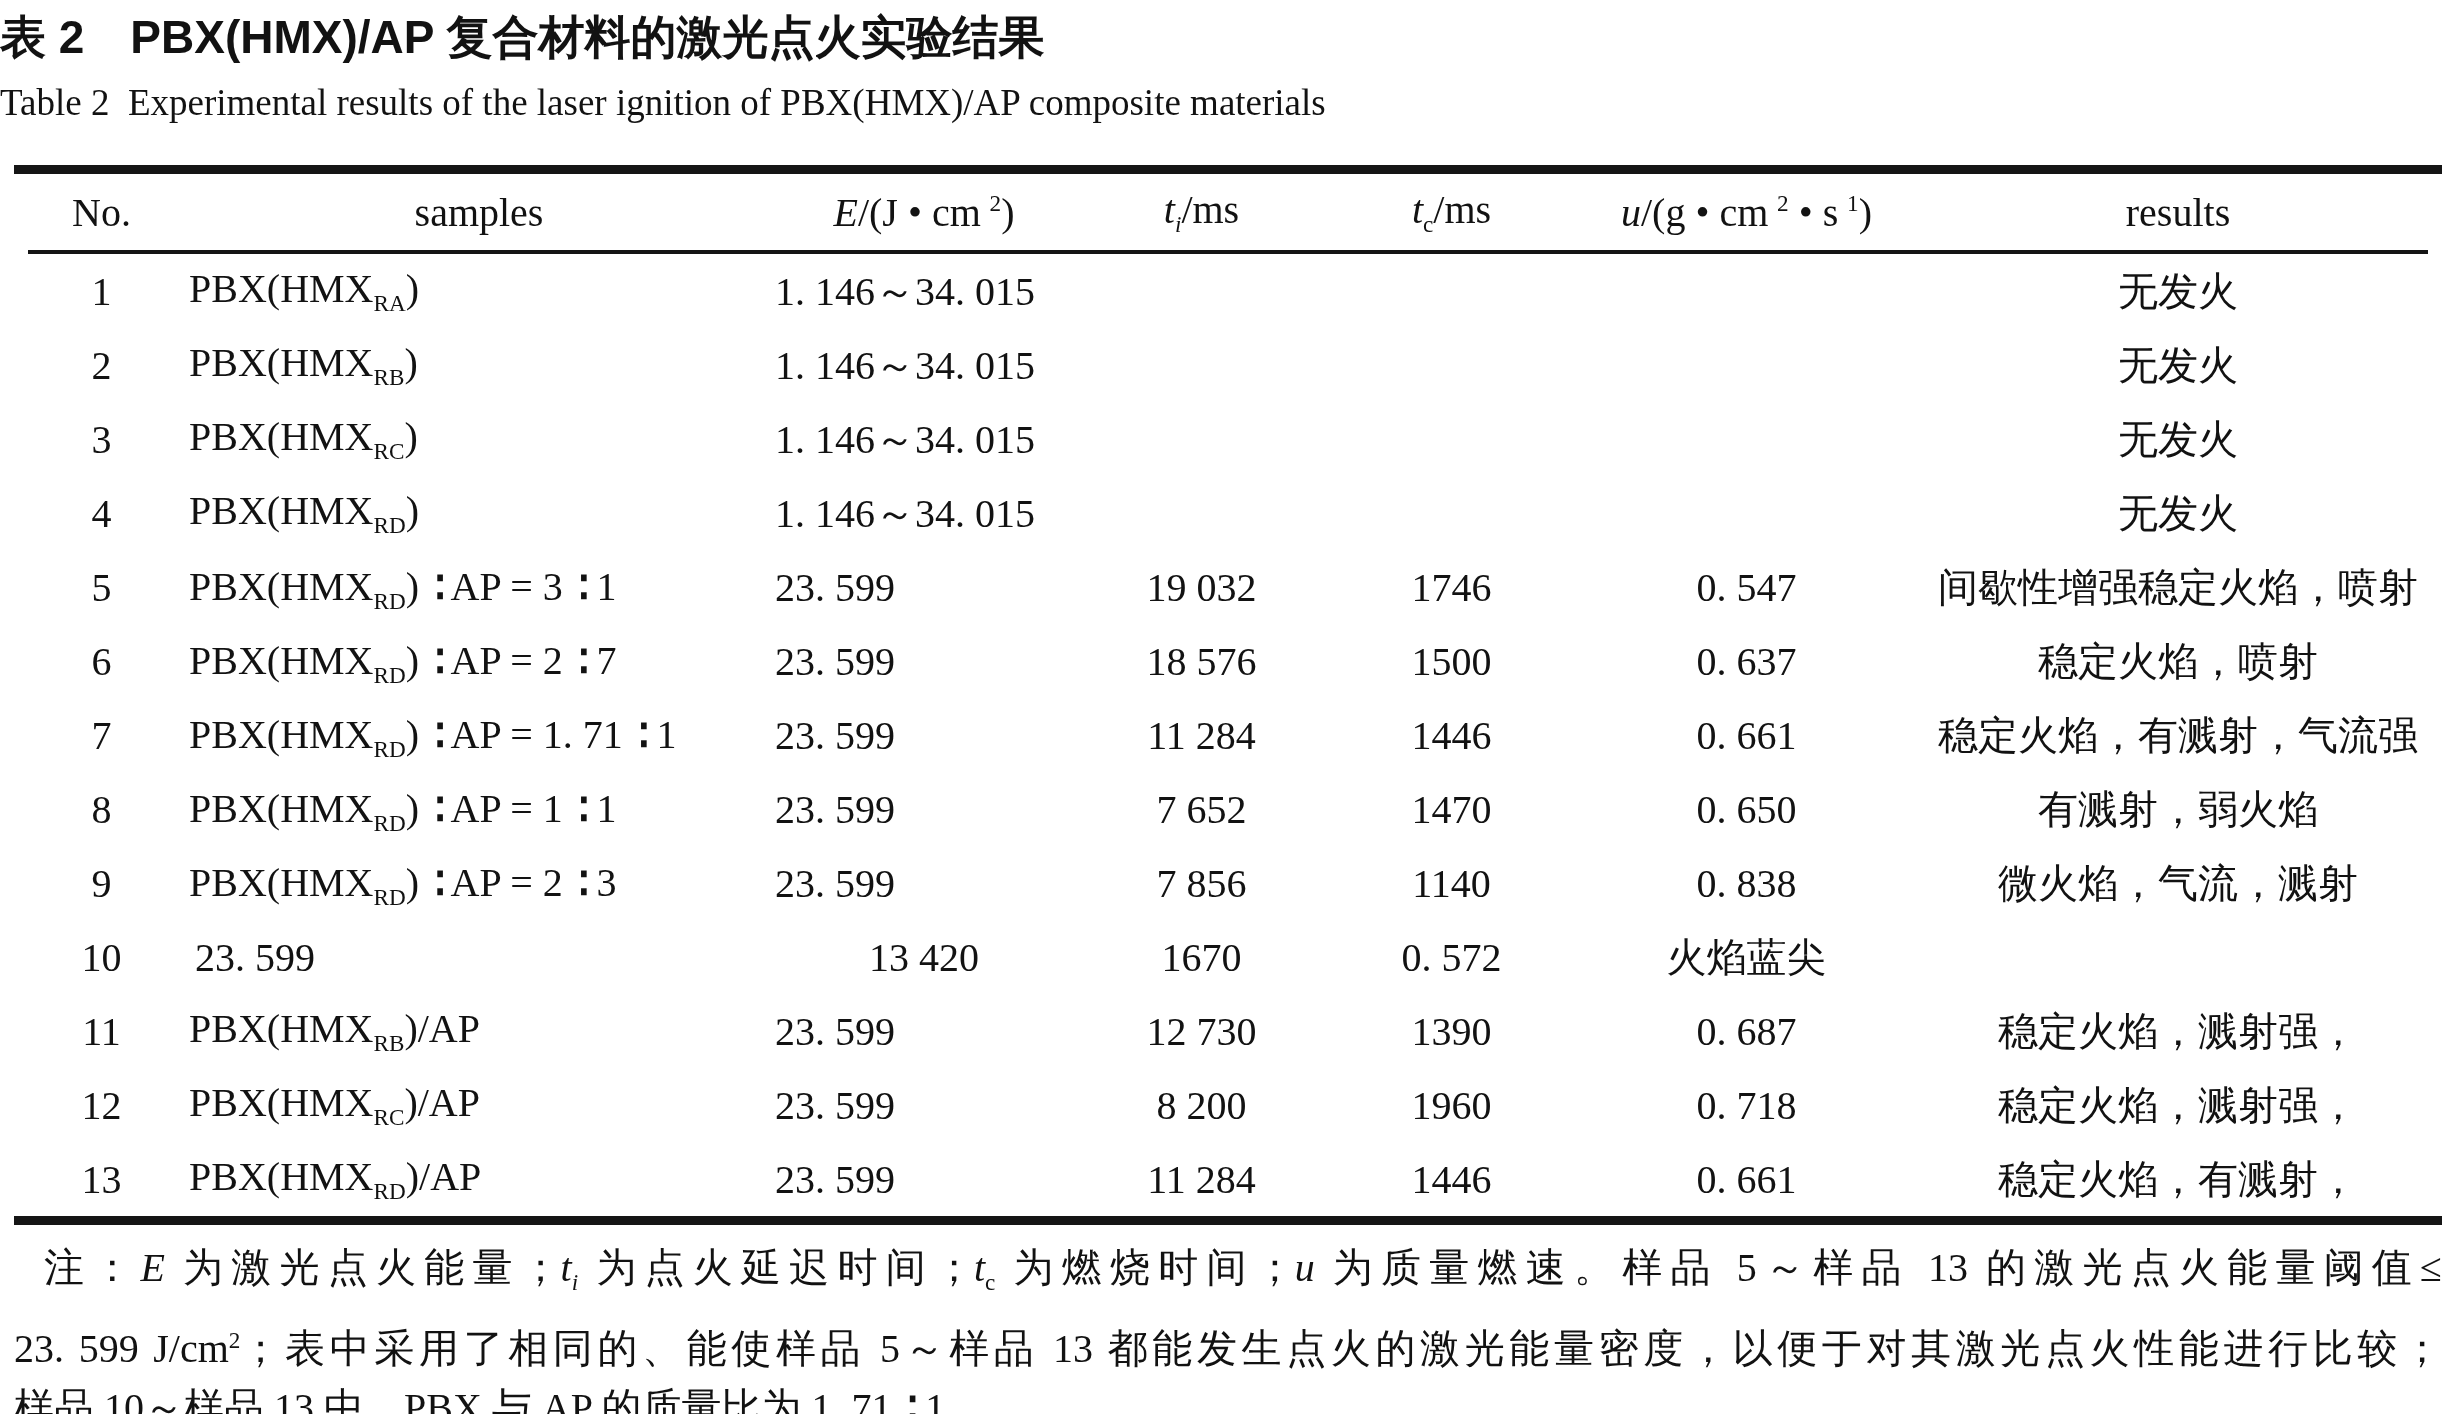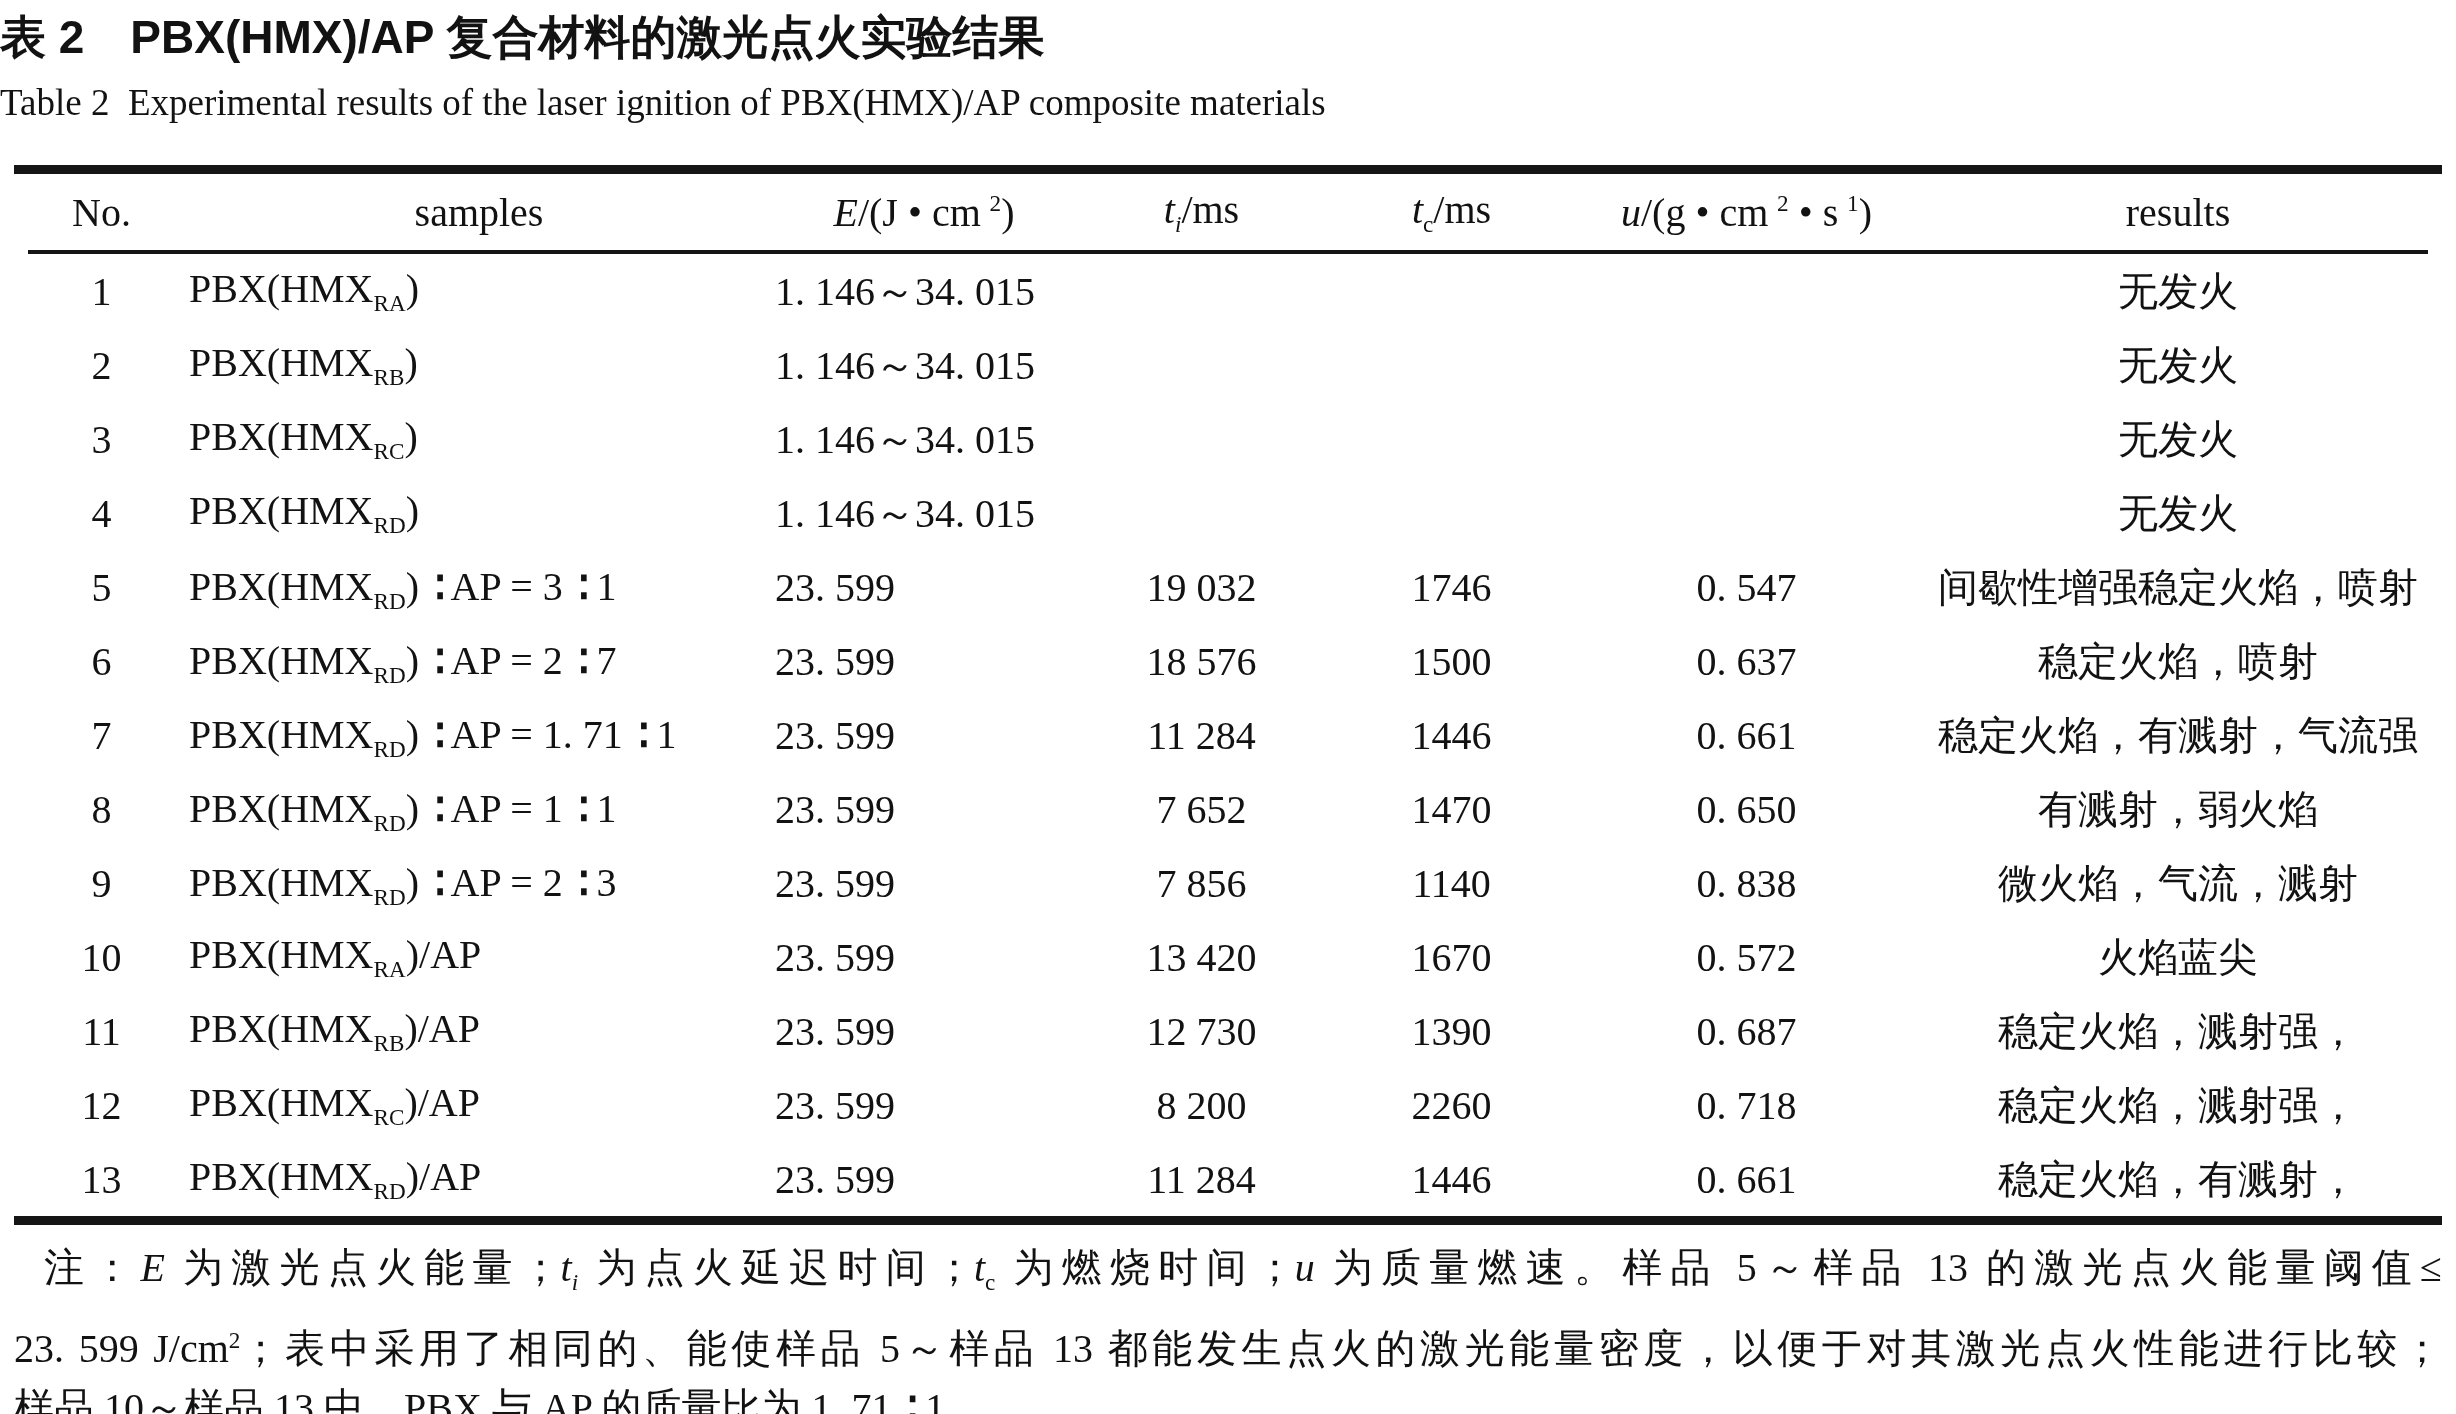--- a/index.html
+++ b/index.html
@@ -157,42 +157,41 @@
     <div class="cell c-no">9</div>
     <div class="cell c-sample"><span>PBX(HMX</span><sub>RD</sub><span>) ∶ AP = 2 ∶ 3</span></div>
     <div class="cell c-e">23. 599</div>
     <div class="cell c-ti">7 856</div>
     <div class="cell c-tc">1140</div>
     <div class="cell c-u">0. 838</div>
     <div class="cell c-res">微火焰，气流，溅射</div>
   </div>
         <div class="trow">
     <div class="cell c-no">10</div>
-    <div class="cell c-sample"><span>PBX(HMX</span><sub>RA</sub><span>)/AP</span></div>
     <div class="cell c-e">23. 599</div>
     <div class="cell c-ti">13 420</div>
     <div class="cell c-tc">1670</div>
     <div class="cell c-u">0. 572</div>
     <div class="cell c-res">火焰蓝尖</div>
   </div>
         <div class="trow">
     <div class="cell c-no">11</div>
     <div class="cell c-sample"><span>PBX(HMX</span><sub>RB</sub><span>)/AP</span></div>
     <div class="cell c-e">23. 599</div>
     <div class="cell c-ti">12 730</div>
     <div class="cell c-tc">1390</div>
     <div class="cell c-u">0. 687</div>
     <div class="cell c-res">稳定火焰，溅射强，</div>
   </div>
         <div class="trow">
     <div class="cell c-no">12</div>
     <div class="cell c-sample"><span>PBX(HMX</span><sub>RC</sub><span>)/AP</span></div>
     <div class="cell c-e">23. 599</div>
     <div class="cell c-ti">8 200</div>
-    <div class="cell c-tc">2260</div>
+    <div class="cell c-tc">1960</div>
     <div class="cell c-u">0. 718</div>
     <div class="cell c-res">稳定火焰，溅射强，</div>
   </div>
         <div class="trow">
     <div class="cell c-no">13</div>
     <div class="cell c-sample"><span>PBX(HMX</span><sub>RD</sub><span>)/AP</span></div>
     <div class="cell c-e">23. 599</div>
     <div class="cell c-ti">11 284</div>
     <div class="cell c-tc">1446</div>
     <div class="cell c-u">0. 661</div>

